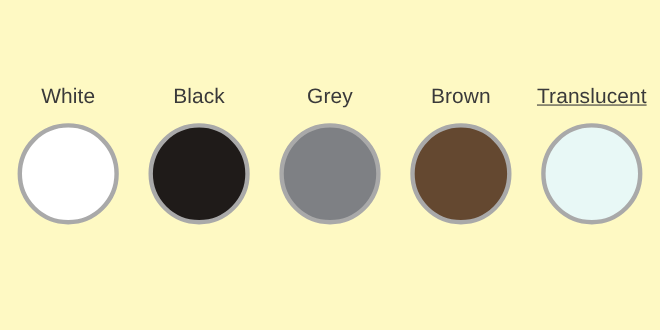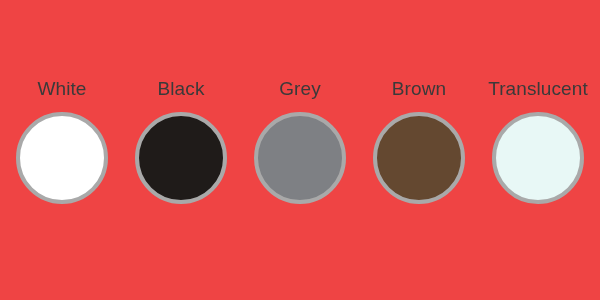--- a/index.html
+++ b/index.html
@@ -57,21 +57,21 @@
     width: 84px;
     height: 84px;
     border-radius: 50%;
     border: 4px solid #a9a9a9;
     box-sizing: content-box;
   }
 </style>
 </head>
 <body>
 
-<div class="swatch-board" style="background: #ef4444;">
+<div class="swatch-board" style="background: #fef9c3;">
   <div class="swatch-row">
 
     <div class="swatch-item">
       <div class="swatch-label" style="color: rgb(58, 58, 58);">White</div>
       <div class="swatch-circle" style="background: rgb(255, 255, 255); border-color: rgb(169, 169, 169);"></div>
     </div>
 
     <div class="swatch-item">
       <div class="swatch-label" style="color: rgb(58, 58, 58);">Black</div>
       <div class="swatch-circle" style="background: rgb(31, 27, 25); border-color: rgb(169, 169, 169);"></div>
@@ -81,18 +81,18 @@
       <div class="swatch-label" style="color: rgb(58, 58, 58);">Grey</div>
       <div class="swatch-circle" style="background: rgb(126, 128, 132); border-color: rgb(169, 169, 169);"></div>
     </div>
 
     <div class="swatch-item">
       <div class="swatch-label" style="color: rgb(58, 58, 58);">Brown</div>
       <div class="swatch-circle" style="background: rgb(100, 72, 48); border-color: rgb(169, 169, 169);"></div>
     </div>
 
     <div class="swatch-item">
-      <div class="swatch-label" style="color: rgb(58, 58, 58);">Translucent</div>
+      <div class="swatch-label" style="color: rgb(58, 58, 58); text-decoration: underline;">Translucent</div>
       <div class="swatch-circle" style="background: rgb(232, 248, 246); border-color: rgb(169, 169, 169);"></div>
     </div>
 
   </div>
 </div>
 
 </body></html>

